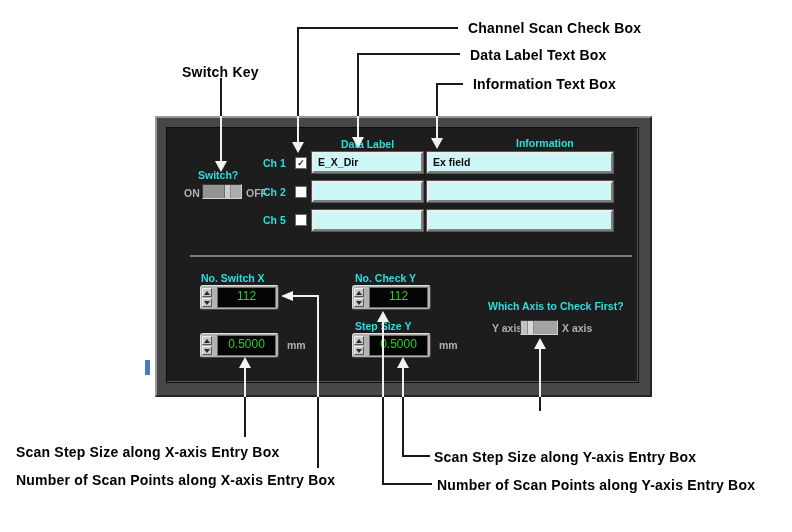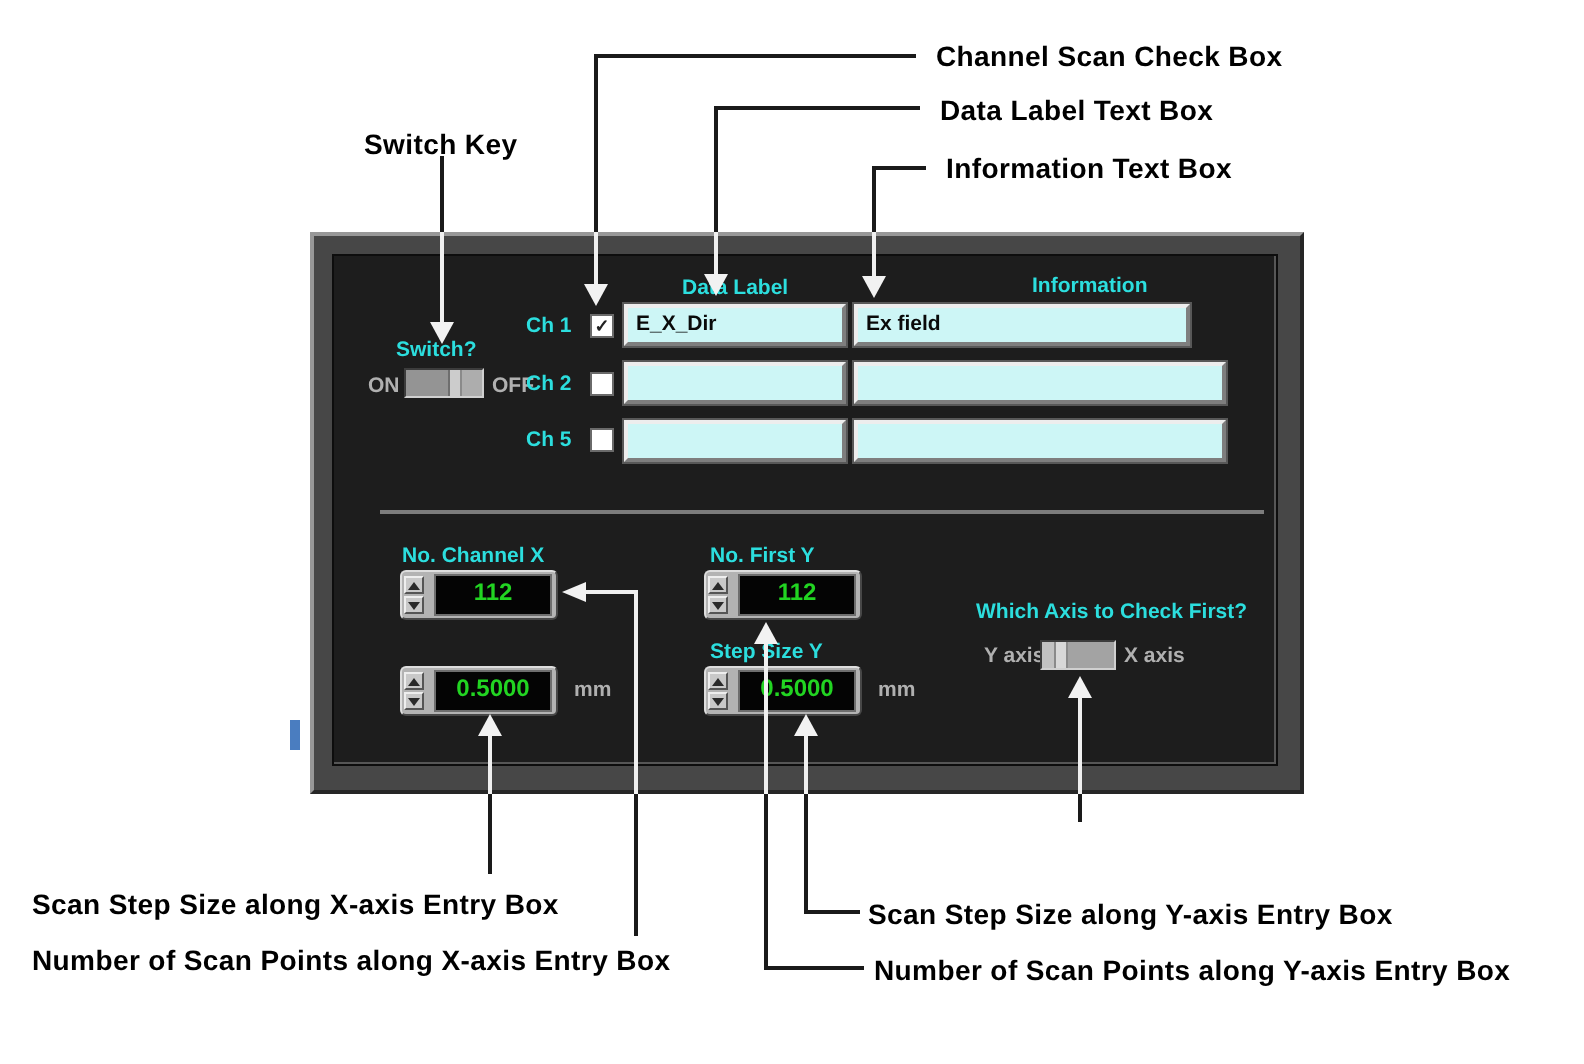--- a/index.html
+++ b/index.html
@@ -40,21 +40,21 @@
   
   .numbox{position:absolute;width:79px;height:25px;background:#b3b3b3;border-radius:3px;z-index:3;
           border:1px solid;border-color:#dedede #474747 #474747 #dedede;box-sizing:border-box;
           display:flex;align-items:center;}
   .spincol{width:13px;height:100%;display:flex;flex-direction:column;justify-content:center;gap:1px;padding-left:1px;}
   .spinbtn{width:10px;height:9px;background:#c9c9c9;border:1px solid;border-color:#eee #555 #555 #eee;
            box-sizing:border-box;display:flex;align-items:center;justify-content:center;}
   .spin-up{width:0;height:0;border-left:3px solid transparent;border-right:3px solid transparent;border-bottom:4px solid #2a2a2a;}
   .spin-dn{width:0;height:0;border-left:3px solid transparent;border-right:3px solid transparent;border-top:4px solid #2a2a2a;}
   .numdisp{flex:1;height:19px;margin:0 2px;background:#040404;border:1px solid #6e6e6e;
-           color:#22d422;font-weight:bold;font-size:12px;line-height:17px;text-align:center;}
+           color:#22d422;font-weight:normal;font-size:12px;line-height:17px;text-align:center;}
 
   
   .track{position:absolute;height:15px;background:#8a8a8a;z-index:3;display:flex;box-sizing:border-box;
          border:1px solid;border-color:#3c3c3c #d0d0d0 #d0d0d0 #3c3c3c;}
   .seg{height:100%;box-sizing:border-box;}
 
   .bluetab{position:absolute;left:145px;top:360px;width:5px;height:15px;background:#4a7dc0;z-index:1;}
 </style>
 </head>
 <body>
@@ -132,48 +132,48 @@
     <div class="seg" style="flex:1;background:#adadad;"></div>
   </div>
   <div class="grey" style="left:246px;top:187px;">OFF</div>
 
   <div class="cyan" style="left:341px;top:138px;text-align:center;">Data Label</div>
   <div class="cyan" style="left:488px;top:137px;padding-left:28px;">Information</div>
 
   <div class="cyan" style="left:263px;top:157px;">Ch 1</div>
   <div class="chk" style="left:295px;top:157px;">✓</div>
   <div class="tbox" style="left:312px;top:152px;width:111px;">E_X_Dir</div>
-  <div class="tbox" style="left:427px;top:152px;width:168px;">Ex field</div>
+  <div class="tbox" style="left:427px;top:152px;width:186px;">Ex field</div>
 
   <div class="cyan" style="left:263px;top:186px;">Ch 2</div>
   <div class="chk" style="left:295px;top:186px;"></div>
   <div class="tbox" style="left:312px;top:181px;width:111px;"></div>
   <div class="tbox" style="left:427px;top:181px;width:186px;"></div>
 
   <div class="cyan" style="left:263px;top:214px;">Ch 5</div>
   <div class="chk" style="left:295px;top:214px;"></div>
   <div class="tbox" style="left:312px;top:210px;width:111px;"></div>
   <div class="tbox" style="left:427px;top:210px;width:186px;"></div>
 
   <div class="sep"></div>
 
-  <div class="cyan" style="left:201px;top:272px;">No. Channel X</div>
+  <div class="cyan" style="left:201px;top:272px;">No. Switch X</div>
   <div class="numbox" style="left:200px;top:285px;">
     <div class="spincol">
       <div class="spinbtn">
           <div class="spin-up"></div>
         </div>
       <div class="spinbtn">
           <div class="spin-dn"></div>
         </div>
     </div>
     <div class="numdisp">112</div>
   </div>
 
-  <div class="cyan" style="left:355px;top:272px;">No. First Y</div>
+  <div class="cyan" style="left:355px;top:272px;">No. Check Y</div>
   <div class="numbox" style="left:352px;top:285px;">
     <div class="spincol">
       <div class="spinbtn">
           <div class="spin-up"></div>
         </div>
       <div class="spinbtn">
           <div class="spin-dn"></div>
         </div>
     </div>
     <div class="numdisp">112</div>

